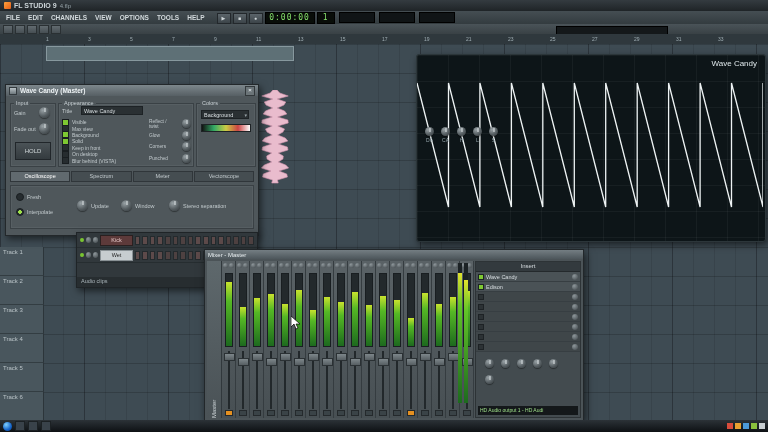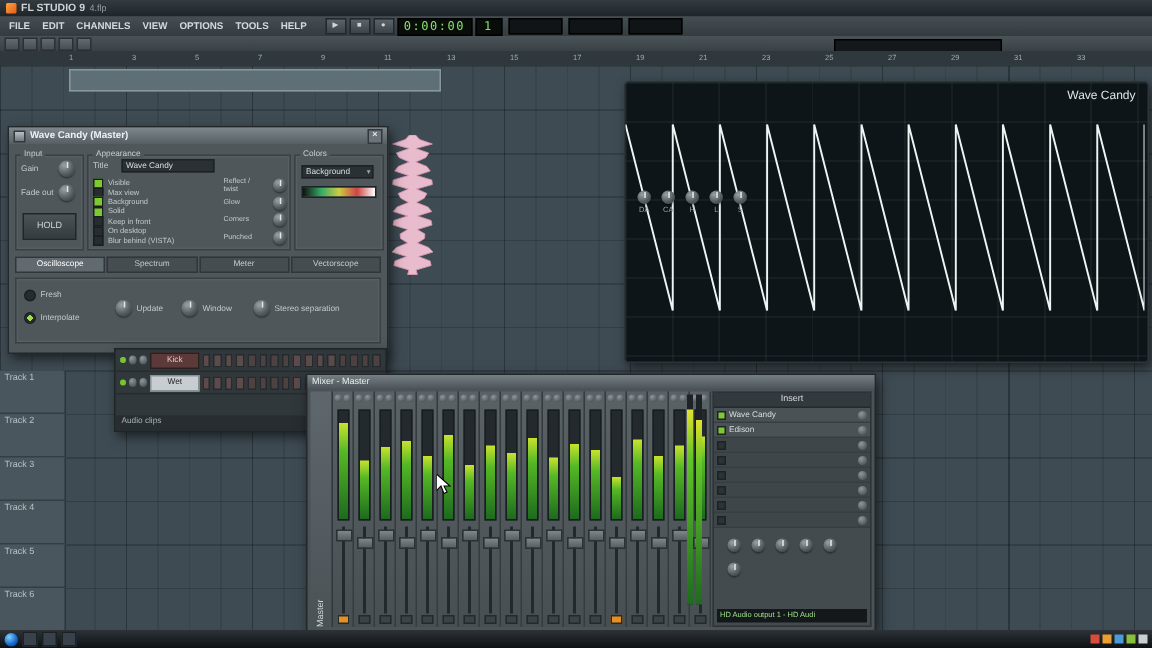--- a/index.html
+++ b/index.html
@@ -6,21 +6,21 @@
   .app{position:relative;width:768px;height:432px;overflow:hidden;background:#46525a;
        font-family:"Liberation Sans",sans-serif;cursor:default;}
   
   .titlebar{position:absolute;left:0;top:0;right:0;height:11px;background:linear-gradient(#343b40,#1f2427);
             display:flex;align-items:center;gap:3px;padding:0 4px;color:#ccd4d8;font-size:7px;font-weight:bold;}
   .fl-logo{width:7px;height:7px;background:linear-gradient(135deg,#ffa23c,#e55d18);border-radius:1px;}
   .proj{font-weight:normal;color:#93a0a5;font-size:6px;}
   .menubar{position:absolute;left:0;top:11px;right:0;height:13px;background:linear-gradient(#454e53,#333b3f);
            display:flex;align-items:center;padding:0 2px;}
   .menu-item{font-size:6.5px;color:#d3dadd;padding:0 4px;font-weight:bold;}
-  .transport{display:flex;align-items:flex-start;gap:2px;margin-left:8px;}
+  .transport{display:flex;align-items:flex-end;gap:2px;margin-left:8px;}
   .tbtn{width:12px;height:9px;background:linear-gradient(#5b646a,#3c4449);border:1px solid #23282c;
         color:#cfd6d9;font-size:5px;line-height:8px;text-align:center;}
   .lcd{background:#090d09;border:1px solid #000;color:#86e06c;font-family:"DejaVu Sans Mono",monospace;
        font-size:8px;letter-spacing:1px;text-align:center;height:10px;line-height:10px;}
   .lcd.time{width:48px;}
   .lcd.pat{width:16px;}
   .mon{width:34px;height:9px;background:#101416;border:1px solid #000;margin-left:4px;}
   .toolbar2{position:absolute;left:0;top:24px;right:0;height:10px;background:linear-gradient(#4a5358,#394145);
             display:flex;align-items:center;gap:2px;padding:0 3px;}
   .tico{width:8px;height:7px;background:linear-gradient(#626b70,#464e53);border:1px solid #2a3033;}

